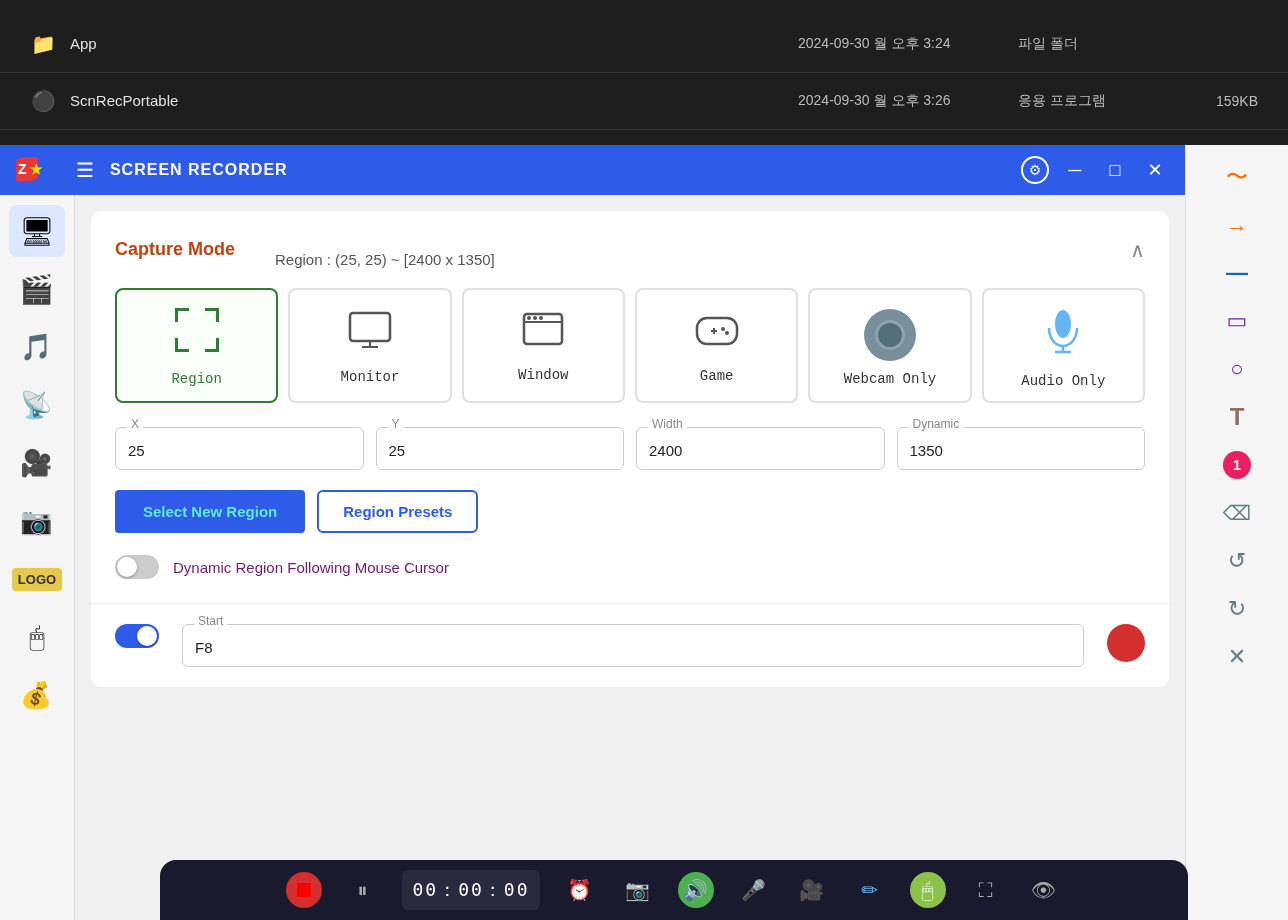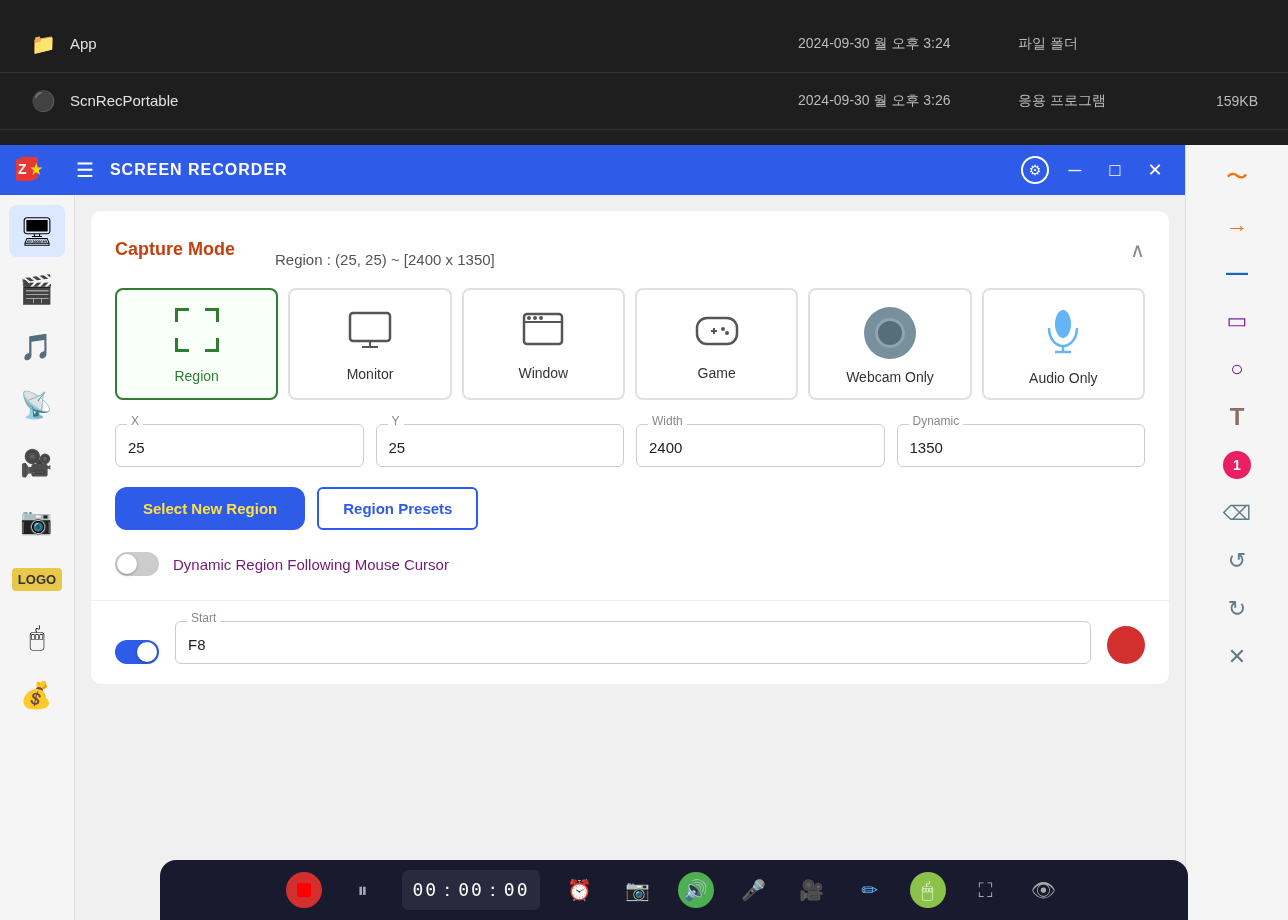--- a/index.html
+++ b/index.html
@@ -178,20 +178,21 @@
       border-radius: 8px;
       padding: 16px 8px 12px;
       display: flex;
       flex-direction: column;
       align-items: center;
       justify-content: center;
       cursor: pointer;
       background: white;
       min-height: 110px;
       gap: 10px;
+      font-family: Liberation Mono, monospace;
     }
     .mode-btn.active {
       border-color: #2e7d32;
       background: #f9fff9;
     }
     .mode-btn-icon {
       font-size: 36px;
       line-height: 1;
     }
     .mode-btn-label {
@@ -232,23 +233,23 @@
     }
 
     
     .action-row {
       display: flex;
       gap: 12px;
       margin-bottom: 22px;
     }
     .btn-primary {
       background: #2e5be8;
-      color: #fde047;
+      color: #5eead4;
       border: none;
-      border-radius: 12px;
+      border-radius: 4px;
       padding: 13px 28px;
       font-size: 15px;
       font-weight: 600;
       cursor: pointer;
     }
     .btn-outline {
       background: white;
       color: #2e5be8;
       border: 2px solid #2e5be8;
       border-radius: 6px;
@@ -295,22 +296,22 @@
     
     .divider {
       border: none;
       border-top: 1px solid #eee;
       margin: 0 -24px 20px;
     }
 
     
     .start-row {
       display: flex;
-      align-items: flex-end;
-      gap: 16px;
+      align-items: flex-start;
+      gap: 23px;
     }
     .toggle-blue {
       width: 44px;
       height: 24px;
       background: #2e5be8;
       border-radius: 12px;
       position: relative;
       cursor: pointer;
     }
     .toggle-blue .toggle-knob {

